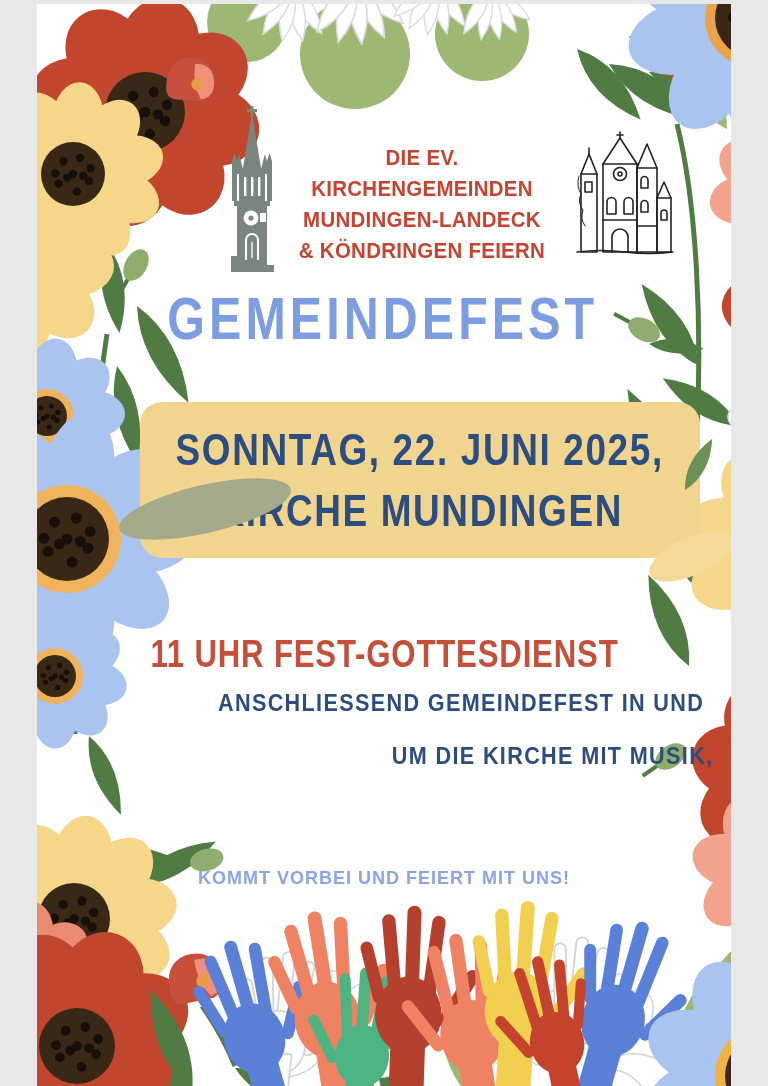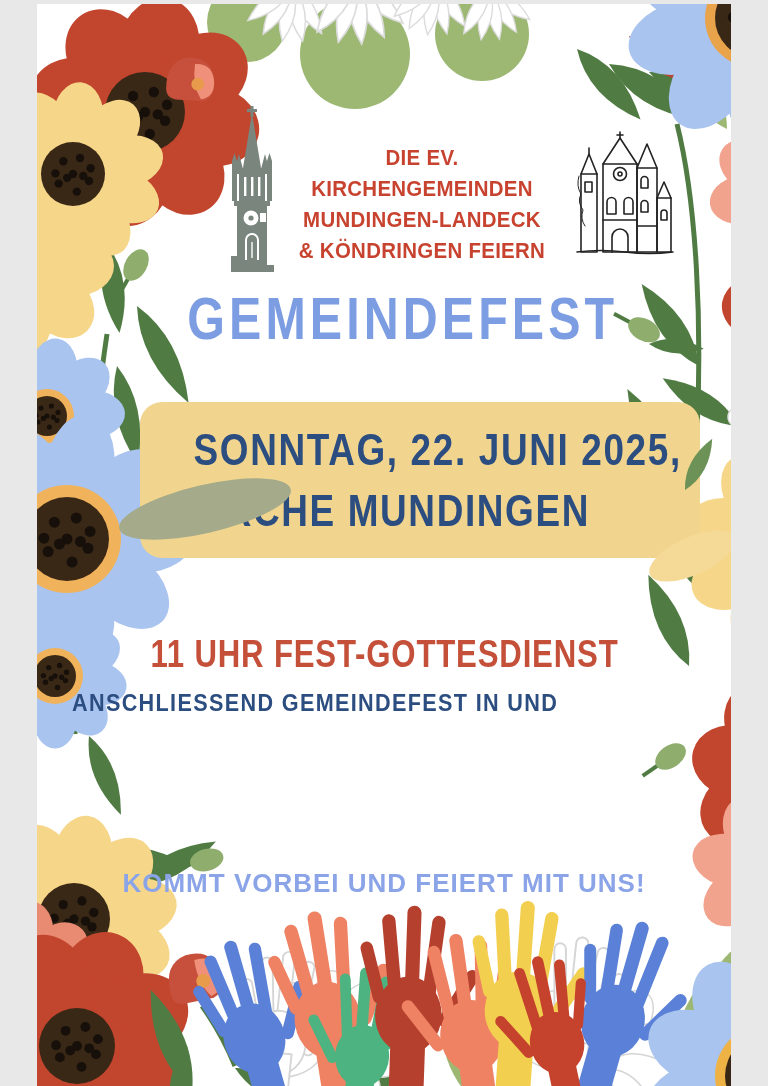--- a/index.html
+++ b/index.html
@@ -14,43 +14,43 @@
 
   .church-left{position:absolute;left:182px;top:102px;width:66px;height:166px;}
   .church-right{position:absolute;left:536px;top:112px;width:104px;height:140px;}
 
   .header-text{
     position:absolute;left:235px;top:138px;width:300px;text-align:center;
     font-size:22px;line-height:31px;font-weight:700;color:var(--red-text,#c8432f);
     letter-spacing:.3px;transform:scaleX(.93);transform-origin:center;
   }
   .title{
-    position:absolute;left:63px;top:282px;width:565px;margin:0;text-align:right;
+    position:absolute;left:63px;top:282px;width:565px;margin:0;text-align:center;
     font-size:59px;line-height:66px;font-weight:700;letter-spacing:5px;
     color:var(--title-blue,#7d9de2);
   }
   .banner{
     position:absolute;left:103px;top:398px;width:560px;height:156px;
     background:var(--banner-bg,#f1d58e);border-radius:22px;
-    display:flex;flex-direction:column;align-items:flex-start;justify-content:center;gap:9px;
+    display:flex;flex-direction:column;align-items:center;justify-content:center;gap:9px;
     color:var(--dark-blue,#2c4d80);font-size:45px;font-weight:700;letter-spacing:2px;
   }
   .subtitle{
     position:absolute;left:0;right:0;top:629px;margin:0;text-align:center;
     font-size:38px;line-height:42px;font-weight:700;letter-spacing:1px;
     color:var(--subtitle-red,#c5503a);
   }
   .bodytext{
-    position:absolute;left:8px;right:0;top:672px;margin:0;text-align:left;
+    position:absolute;left:0;right:0;top:672px;margin:0;text-align:right;
     font-size:24px;line-height:53px;font-weight:700;letter-spacing:1.5px;
     color:var(--dark-blue,#2c4d80);
   }
   .cta{
     position:absolute;left:0;right:0;top:864px;margin:0;text-align:center;
-    font-size:26px;font-weight:700;letter-spacing:1px;
+    font-size:18px;font-weight:700;letter-spacing:1px;
     color:var(--cta-blue,#8ba4e8);
   }
   #overlay{z-index:3;}
   #decor{z-index:0;}
   .content{position:absolute;inset:0;z-index:1;}
 </style>
 </head>
 <body>
 
 <div class="poster" style="--page-bg: #ffffff; --red-text: #c8432f; --title-blue: #7d9de2; --banner-bg: #f1d58e; --dark-blue: #2c4d80; --subtitle-red: #c5503a; --cta-blue: #8ba4e8; --church-gray: #79857d; --ink: #222222;">
@@ -566,21 +566,21 @@
 
     <div class="banner">
       <div><span class="narrow">SONNTAG, 22. JUNI 2025,</span></div>
       <div><span class="narrow">KIRCHE MUNDINGEN</span></div>
     </div>
 
     <h2 class="subtitle"><span class="narrow">11 UHR FEST-GOTTESDIENST</span></h2>
 
     <p class="bodytext">
       <span><span class="narrow9">ANSCHLIESSEND GEMEINDEFEST IN UND</span></span><br>
-      <br>
+      <span><span class="narrow9">UM DIE KIRCHE MIT MUSIK,</span></span><br>
     </p>
 
     <p class="cta"><span>KOMMT VORBEI UND FEIERT MIT UNS!</span></p>
   </div>
 
   <svg id="overlay" class="layer" width="768" height="1086">
       <ellipse cx="168" cy="505" rx="88" ry="24" fill="#a4aa8a" transform="rotate(-13 168 505)"></ellipse>
       <ellipse cx="655" cy="552" rx="46" ry="19" fill="#f5d996" transform="rotate(-24 655 552)"></ellipse>
       <path d="M0 0 Q 15 -26.1 0 -58 Q -15 -26.1 0 0 Z" fill="#6c9257" transform="translate(648 486) rotate(28)"></path>
     </svg>

